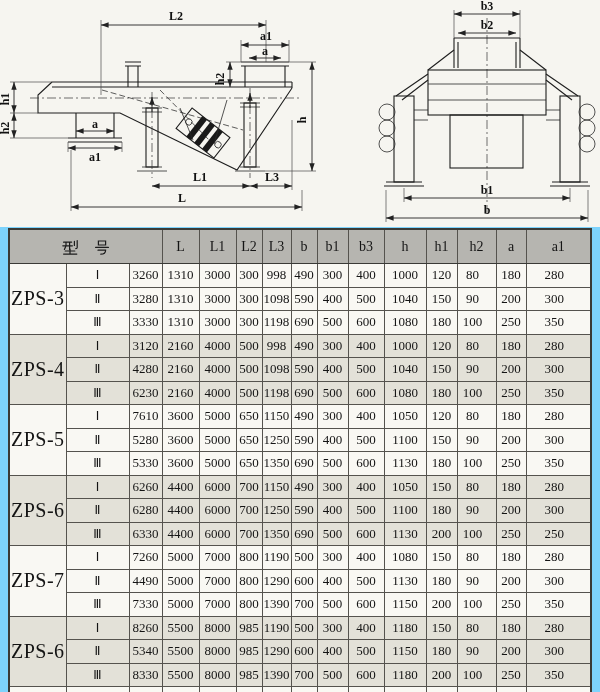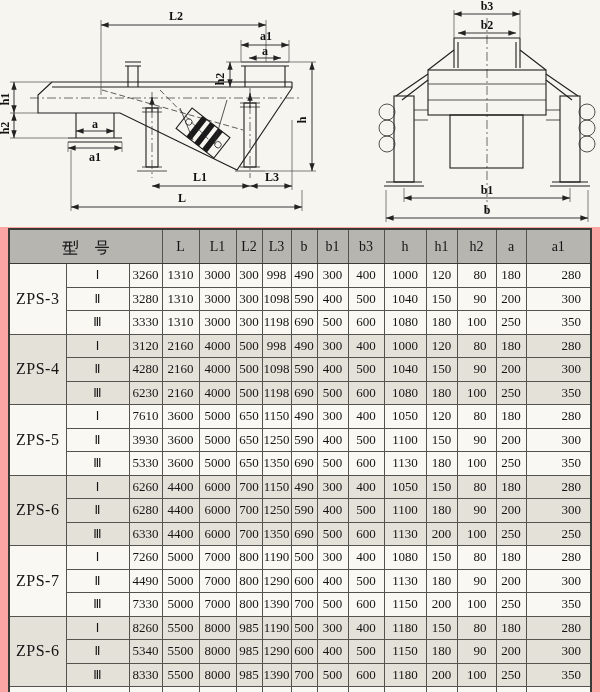--- a/index.html
+++ b/index.html
@@ -1,16 +1,16 @@
 <!DOCTYPE html>
 <html><head>
 <meta charset="utf-8">
 <style>
   html,body{margin:0;padding:0;}
-  .page{position:relative;width:600px;height:692px;background:#fca5a5;overflow:hidden;
+  .page{position:relative;width:600px;height:692px;background:#7dd3fc;overflow:hidden;
         font-family:"Liberation Serif",serif;}
   .drawings{position:absolute;left:0;top:0;width:600px;height:227px;background:#f6f5f0;}
   .drawings svg{position:absolute;top:0;}
   #sideView{left:0;}
   #endView{left:330px;}
 
   .obj{stroke:#1e1e1e;stroke-width:1.1;fill:none;}
   .thin{stroke:#2a2a2a;stroke-width:0.8;fill:none;}
   .ext{stroke:#4a4a4a;stroke-width:0.7;}
   .cl{stroke:#333;stroke-width:0.7;stroke-dasharray:9 3 2 3;fill:none;}
@@ -20,23 +20,23 @@
 
   .table-wrap{position:absolute;left:8px;top:228px;width:584px;}
   table{border-collapse:collapse;table-layout:fixed;width:584px;
         font-family:"Liberation Serif",serif;color:#141414;}
   th,td{border:1px solid #55534e;overflow:hidden;white-space:nowrap;}
   table{border:2px solid #3a3a36;}
   thead th{background:#b6b5b0;height:31px;font-size:14px;font-weight:normal;
            border-bottom:1.5px solid #3a3a36;}
   tbody td{height:20.5px;font-size:13px;text-align:center;background:#f9f8f3;}
   tr.shade td{background:#e3e1d8;}
-  td.model{font-size:16px;letter-spacing:0.5px;}
+  td.model{font-size:20px;letter-spacing:0.5px;}
   td.variant{font-size:12px;font-family:"DejaVu Sans","Liberation Serif",sans-serif;}
-  td.c10,td.c12{text-align:right;padding-right:9px;}
+  td.c10,td.c12{text-align:center;padding-right:9px;}
   th.model-head svg{vertical-align:middle;margin:0 6px;}
 </style>
 </head>
 <body>
 
 <div class="page">
 
   <div class="drawings">
 
     <svg id="sideView" width="330" height="227" viewBox="0 0 330 227">
@@ -343,21 +343,21 @@
             <td class="c6">300</td>
             <td class="c7">400</td>
             <td class="c8">1050</td>
             <td class="c9">120</td>
             <td class="c10">80</td>
             <td class="c11">180</td>
             <td class="c12">280</td>
           </tr>
           <tr>
             <td class="variant">Ⅱ</td>
-            <td class="c0">3930</td>
+            <td class="c0">5280</td>
             <td class="c1">3600</td>
             <td class="c2">5000</td>
             <td class="c3">650</td>
             <td class="c4">1250</td>
             <td class="c5">590</td>
             <td class="c6">400</td>
             <td class="c7">500</td>
             <td class="c8">1100</td>
             <td class="c9">150</td>
             <td class="c10">90</td>

